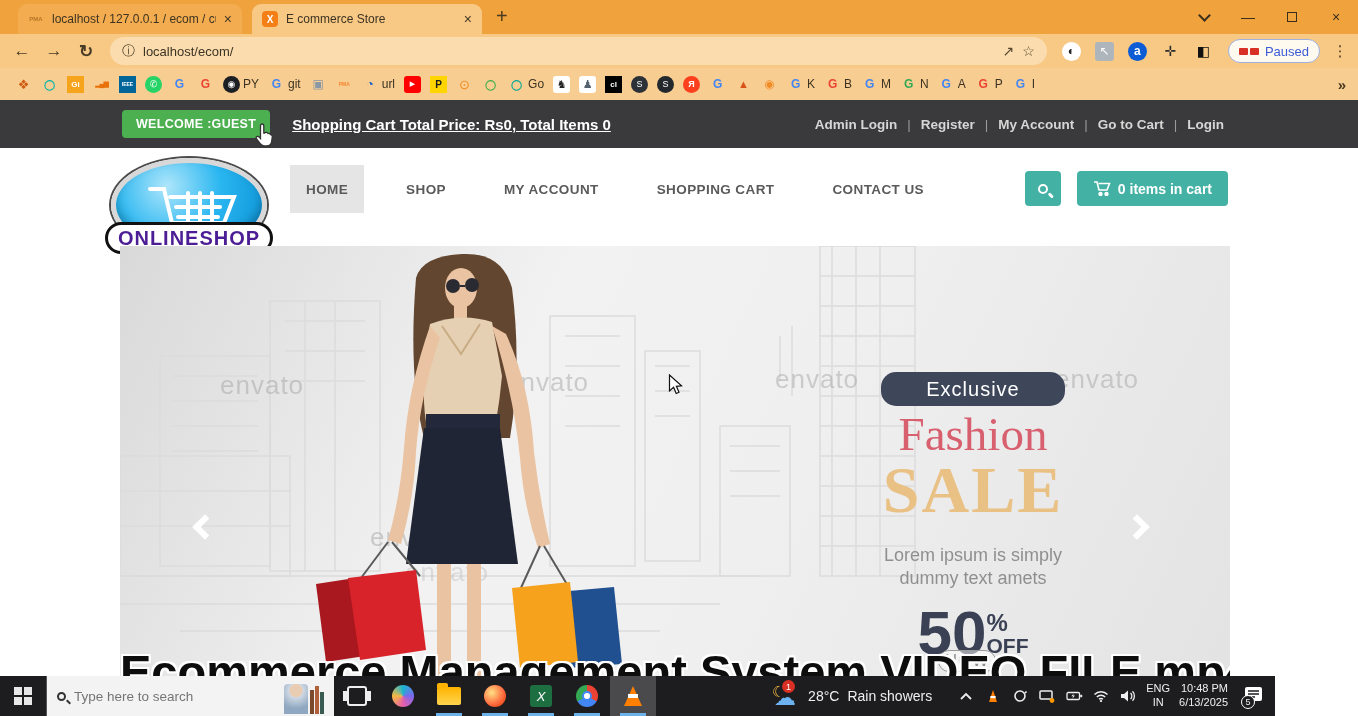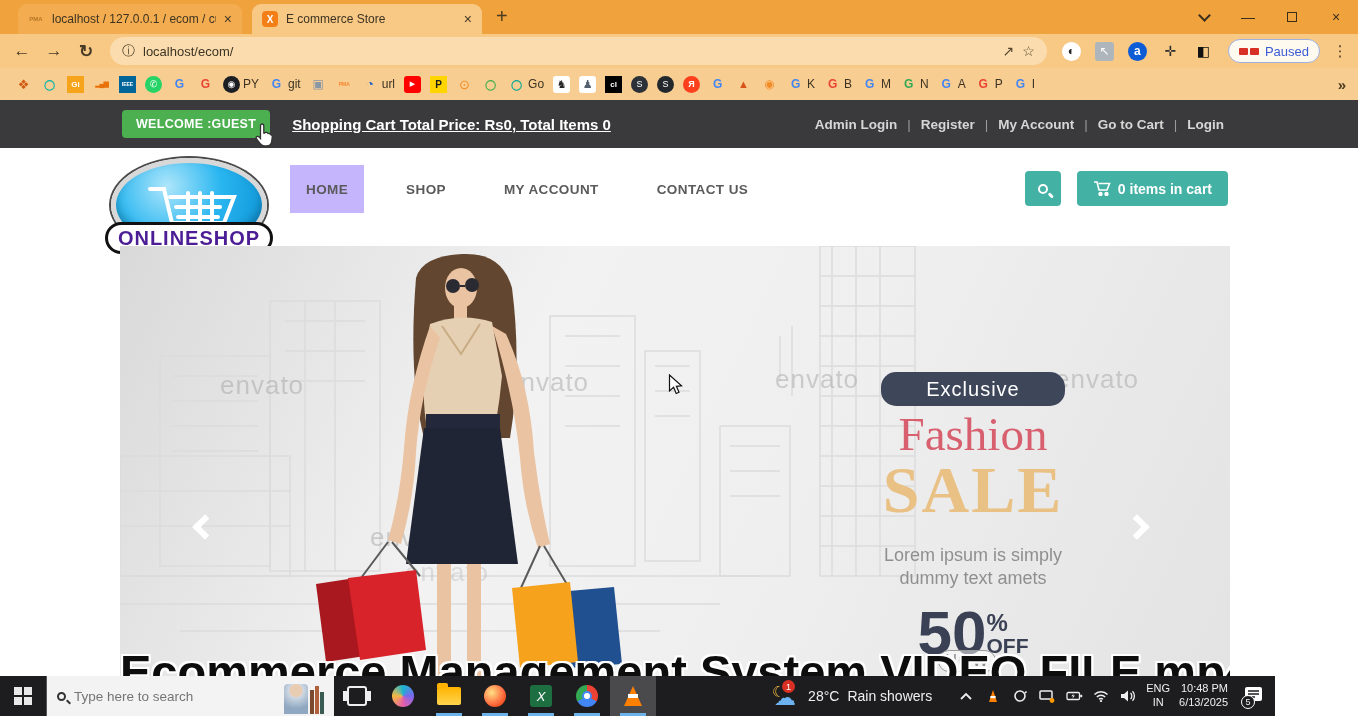--- a/index.html
+++ b/index.html
@@ -46,21 +46,21 @@
   #toplinks{margin-left:auto;margin-right:134px;display:flex;align-items:center;gap:10px;font-size:13.5px;color:#d6d6d6;font-weight:bold;}
   #toplinks .sep{color:#9a9a9a;font-weight:normal;}
   #siteheader{position:absolute;left:0;top:48px;width:1358px;height:98px;background:#fff;}
   
   #logo{position:absolute;left:105px;top:8px;width:168px;height:146px;}
   #logo .oval{position:absolute;left:6px;top:2px;width:156px;height:94px;border-radius:50%;background:radial-gradient(circle at 35% 28%,#aee6fb,#29b6f0 48%,#0a90d4);border:5px solid #d8d8d8;box-shadow:0 0 0 2px #4b4b4b,inset 0 -6px 10px rgba(0,0,0,.25);}
   #logo .pill{position:absolute;left:0;top:66px;width:168px;height:32px;background:#fff;border:3px solid #111;border-radius:16px;display:flex;align-items:center;justify-content:center;font-weight:bold;font-size:20px;letter-spacing:1px;color:#4c1d95;}
   
   #mainnav{position:absolute;left:290px;top:17px;height:48px;display:flex;align-items:stretch;gap:26px;}
   .nav-item{display:flex;align-items:center;padding:0 16px;font-size:13.5px;font-weight:bold;color:#5a5a5a;letter-spacing:.4px;text-decoration:none;}
-  .nav-item.active{background:#c4b5fd;}
+  .nav-item.active{background:#e5e5e5;}
   #hdr-actions{position:absolute;right:130px;top:23px;display:flex;gap:16px;}
   .tealbtn{background:#43b1a3;border:none;border-radius:4px;height:35px;display:flex;align-items:center;justify-content:center;color:#fff;font-size:14px;font-weight:bold;gap:7px;}
   #searchbtn{width:36px;}
   #cartbtn{padding:0 16px;}
   .mag{width:10px;height:10px;border:2.5px solid #fff;border-radius:50%;position:relative;display:block;}
   .mag::after{content:"";position:absolute;left:8px;top:8px;width:6px;height:2.5px;background:#fff;transform:rotate(45deg);border-radius:2px;}
   
   #slider{position:absolute;left:120px;top:146px;width:1110px;height:430px;background:linear-gradient(115deg,#d9d9d9,#f2f2f2 35%,#efefef 60%,#e3e3e3);overflow:hidden;}
   #slide-scene{position:absolute;left:0;top:0;}
   .sl-chev{position:absolute;top:272px;width:30px;height:30px;}
@@ -327,20 +327,21 @@
               <path d="M58 34 h48 M60 44 h44 M62 54 h40 M72 30 v32 M84 30 v32 M96 30 v30"></path>
             </g>
           </svg>
       </div>
       <div class="pill">ONLINESHOP</div>
     </div>
     <nav id="mainnav">
       <a class="nav-item active">HOME</a>
       <a class="nav-item">SHOP</a>
       <a class="nav-item">MY ACCOUNT</a>
+      <a class="nav-item">SHOPPING CART</a>
       <a class="nav-item">CONTACT US</a>
     </nav>
     <div id="hdr-actions">
       <button class="tealbtn" id="searchbtn">
           <i class="mag"></i>
         </button>
       <button class="tealbtn" id="cartbtn">
         <svg width="18" height="15" viewBox="0 0 18 15">
             <g stroke="#fff" stroke-width="1.6" fill="none">
               <path d="M1 1 h3 l2 8 h8 l2.5 -6.5 h-11"></path>

